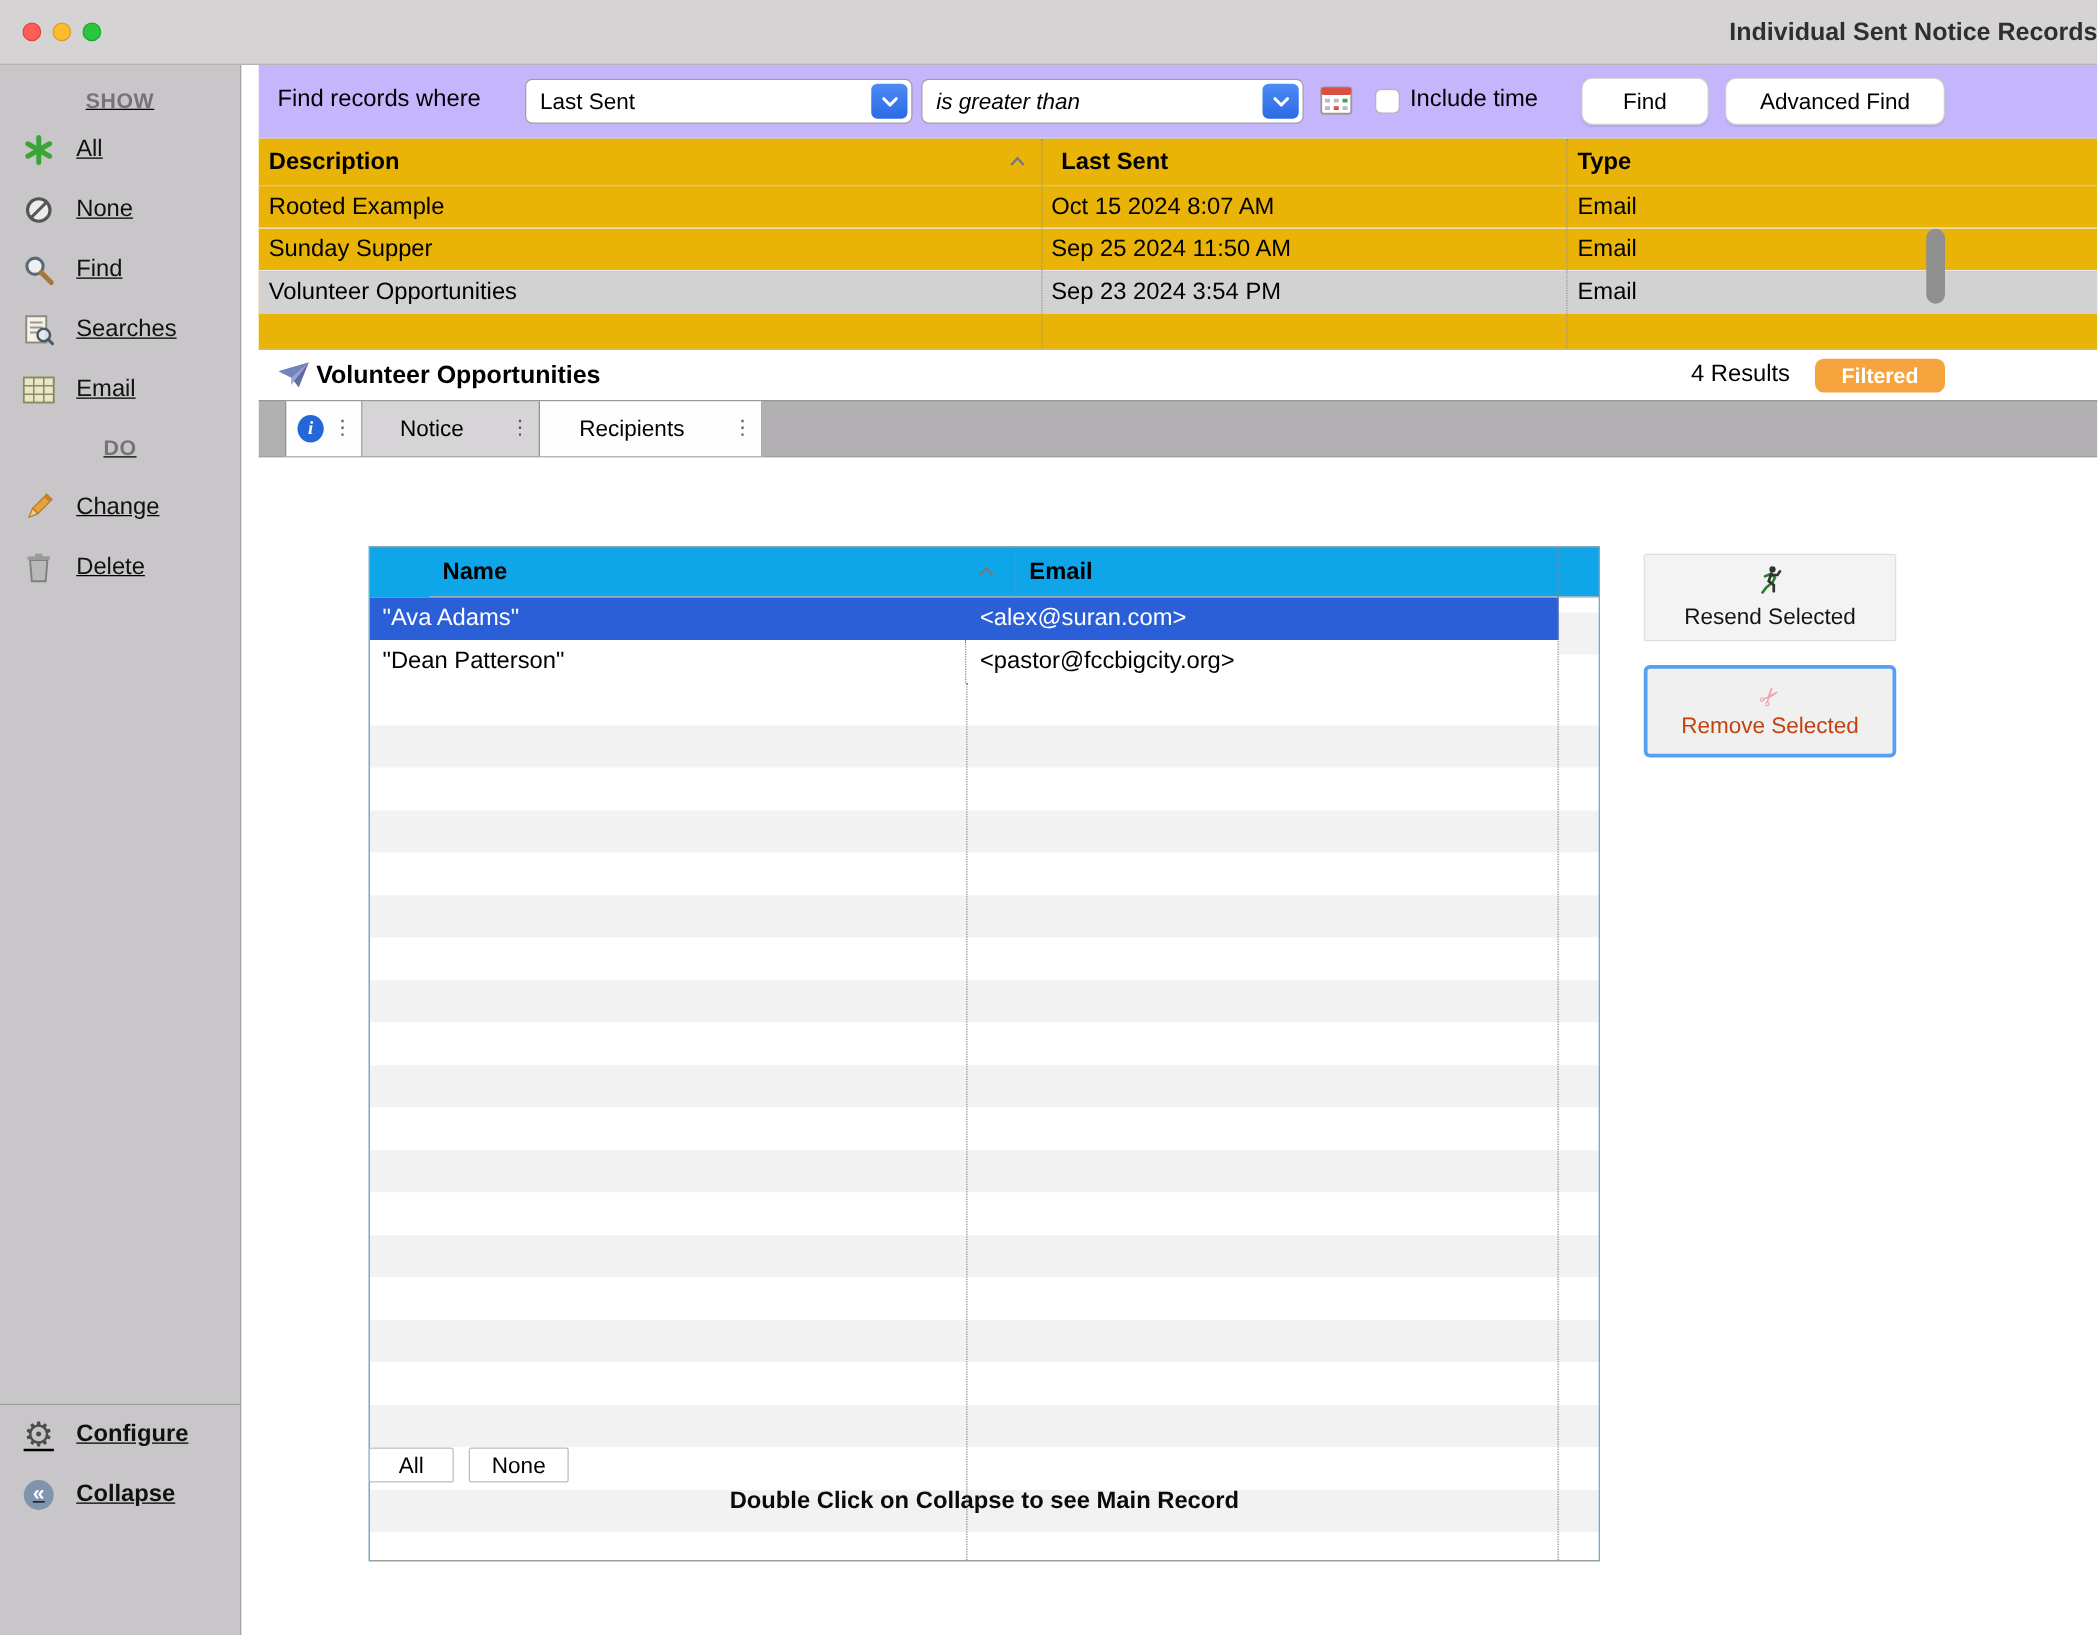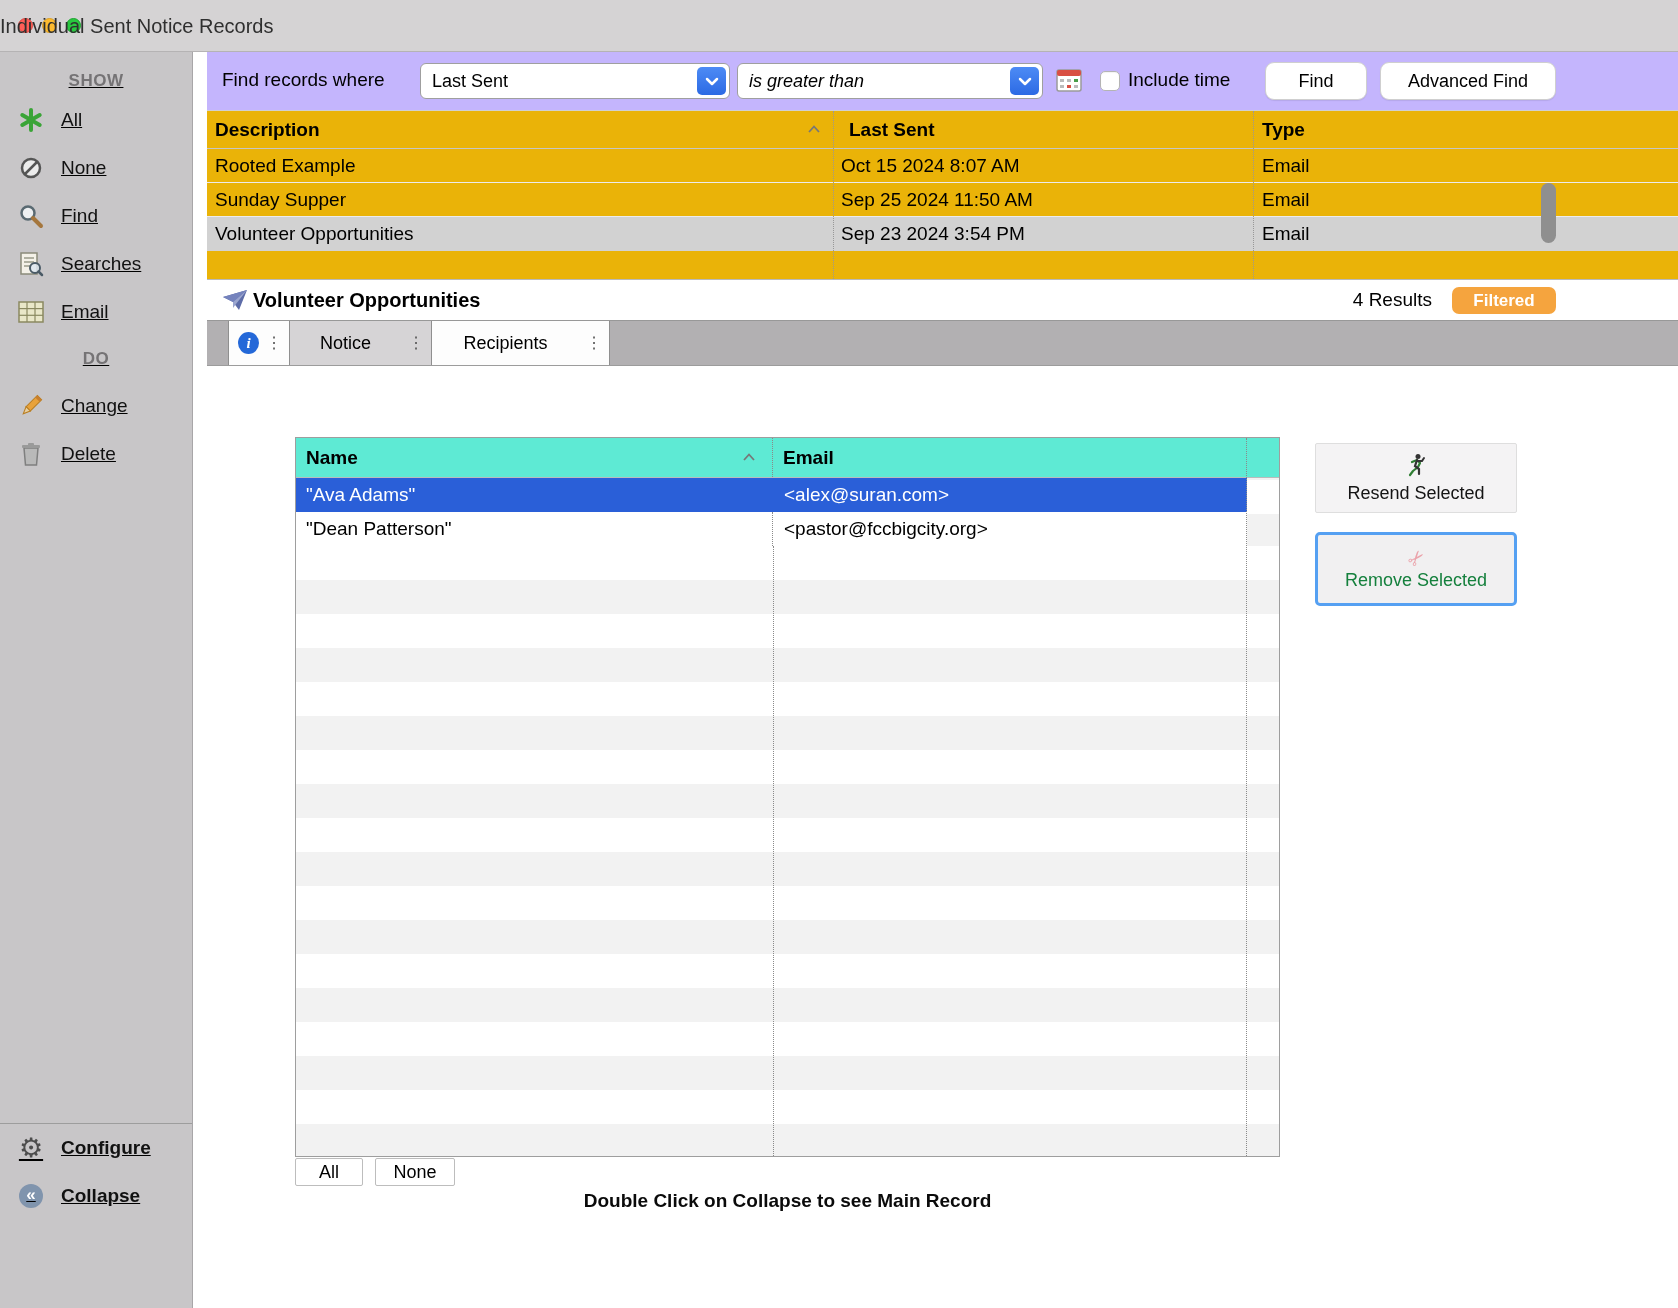--- a/index.html
+++ b/index.html
@@ -8,21 +8,21 @@
 
   
   .titlebar { position:absolute; left:0; top:0; width:1678px; height:52px;
     background:var(--titlebar-bg,#d5d3d4); border-bottom:1px solid #b5b3b4; }
   .lights { position:absolute; left:18px; top:18px; display:flex; gap:9px; }
   .light { width:15px; height:15px; border-radius:50%; display:inline-block; }
   .light.red { background:#ff5e57; border:1px solid #e0443e; }
   .light.yellow { background:#febb2e; border:1px solid #d99e23; }
   .light.green { background:#29c73f; border:1px solid #1ca52f; }
   .win-title { position:absolute; left:0; right:0; top:0; height:52px; line-height:52px;
-    text-align:left; font-size:20px; font-weight:400; color:#2f2f2f;border-radius:11px; }
+    text-align:right; font-size:20px; font-weight:700; color:#2f2f2f;border-radius:11px; }
 
   
   .sidebar { position:absolute; left:0; top:52px; width:193px; height:1256px;
     background:var(--sidebar-bg,#c8c6c8); border-right:1px solid #a8a6a8;
     display:flex; flex-direction:column; padding-top:14px;text-decoration:underline; }
   .sb-header { height:30px; line-height:30px; text-align:center; color:#757375;
     font-size:17px; font-weight:700; letter-spacing:.5px; }
   .sb-header.do { height:46px; line-height:46px; }
   .sb-item { height:48px; display:flex; align-items:center; padding-left:16px; gap:15px; cursor:default; }
   .sb-ic { width:30px; height:28px; display:flex; align-items:center; justify-content:center; flex:0 0 30px; }
@@ -92,22 +92,22 @@
   .tab-cell.recipients { left:225px; width:178px; background:#fdfdfd; }
   .tab-label { flex:1; text-align:center; font-size:18px; color:#000; }
   .dots { font-size:16px; color:#555; padding:0 7px; line-height:44px; }
   .info-circle { width:22px; height:22px; border-radius:50%; background:#2468d8; color:#fff; display:flex;
     align-items:center; justify-content:center; }
   .info-circle i { font-family:"Liberation Serif", serif; font-style:italic; font-weight:700; font-size:15px; }
 
   
   .content { position:absolute; left:0; top:314px; width:1471px; height:942px; background:#fff; }
 
-  .rtable { position:absolute; left:88px; top:71px; width:985px; height:720px; background:#5eead4;
-    border:1px solid #9e9e9e; }
+  .rtable { position:absolute; left:88px; top:71px; width:985px; height:812px; background:#0ea5e9;
+    border:1px solid #9e9e9e;padding-left:48px; }
   .rt-header { position:relative; height:40px; border-bottom:1px solid #bbb; display:flex; }
   .rt-hname { width:477px; border-right:1px dotted #8a8a8a; position:relative; line-height:39px;
     font-size:19px; font-weight:700; padding-left:10px; cursor:pointer; }
   .rt-caret { position:absolute; right:16px; top:0; line-height:39px; }
   .rt-hemail { width:473px; line-height:39px; font-size:19px; font-weight:700; padding-left:10px; cursor:pointer; }
   .rt-body { position:absolute; left:0; top:40px; right:0; bottom:0;
     background:repeating-linear-gradient(to bottom,#ffffff 0 34px,#f2f2f2 34px 68px);
     background-position:0 68px; }
   .rt-row { position:relative; width:951px; height:34px; display:flex; cursor:default; }
   .rt-row .rt-cname { width:477px; padding-left:10px; line-height:34px; font-size:19px; white-space:nowrap; overflow:hidden; }
@@ -125,21 +125,21 @@
   .btn-none { left:168px; width:80px; }
   .hint { position:absolute; left:88px; top:824px; width:985px; text-align:center; font-size:19px;
     font-weight:700; color:#0a0a0a; }
 
   .action { position:absolute; left:1108px; width:202px; display:flex; flex-direction:column;
     align-items:center; justify-content:center; gap:2px; cursor:pointer; }
   .action.resend { top:77px; height:70px; background:#f4f3f4; border:1px solid #dedede; border-radius:2px; }
   .action.remove { top:166px; height:74px; background:#f1f0f1; border:3px solid var(--focus-ring,#55a0f2);
     border-radius:5px; }
   .action-label { font-size:18px; color:#141414; }
-  .action-label.gray { color:#15803d; }
+  .action-label.gray { color:#c2410c; }
   .scissors { font-size:20px; color:#eba3ab; transform:rotate(-50deg); line-height:20px; }
 </style>
 </head>
 <body>
 
 <div class="window">
 
   <div class="titlebar">
     <div class="lights">
       <span class="light red"></span>

